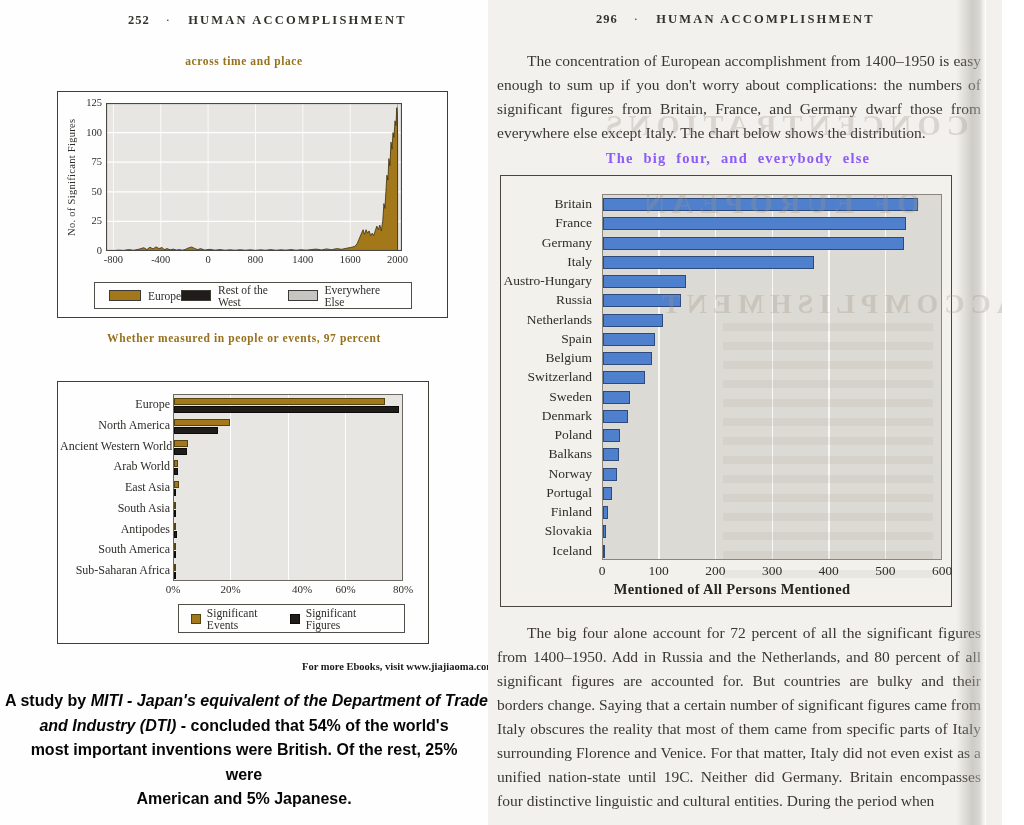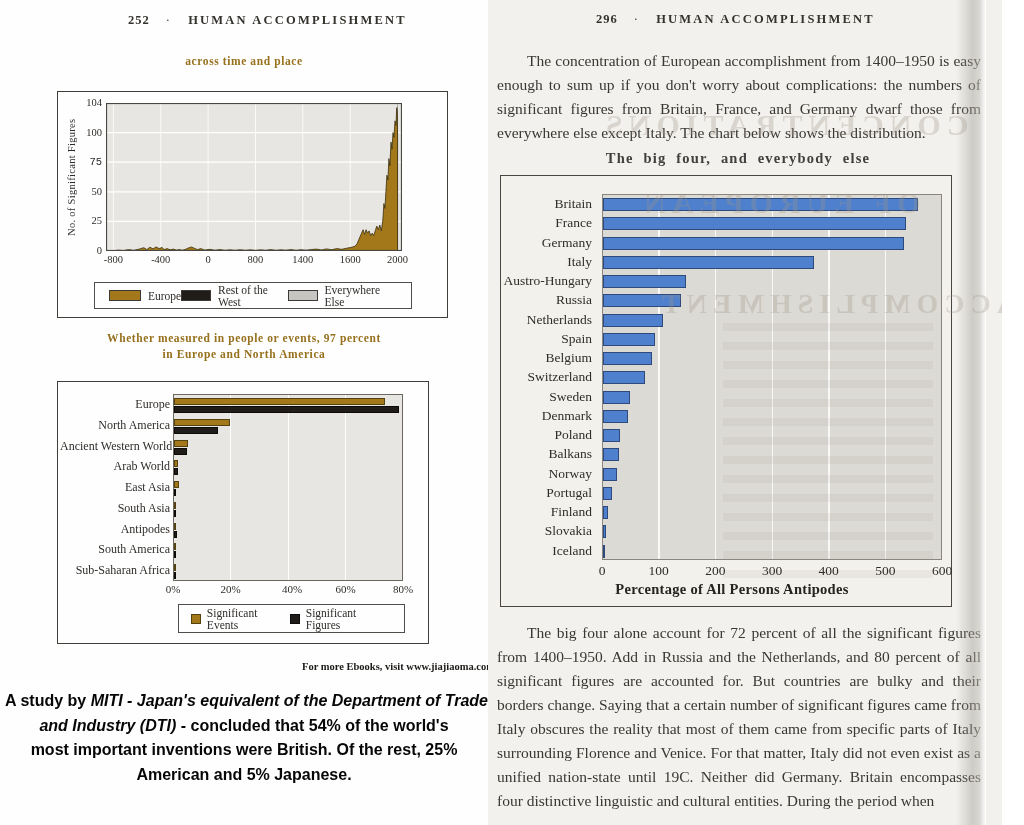--- a/index.html
+++ b/index.html
@@ -44,21 +44,21 @@
        linear-gradient(to right, transparent 0, transparent 0),
        repeating-linear-gradient(to right, transparent 0px, transparent 56.2px, rgba(255,255,255,0.95) 56.2px, rgba(255,255,255,0.95) 57.4px);}
   .cat-col2{position:absolute;left:2px;top:12px;width:110px;}
   .cat-label2{height:20.78px;line-height:20.78px;text-align:right;font-size:12px;color:#2f2d29;white-space:nowrap;}
   .row2{position:relative;height:20.78px;}
   .bar2{position:absolute;left:0;height:7px;box-sizing:border-box;}
   .xtick2{position:absolute;top:201px;width:40px;margin-left:-20px;text-align:center;font-size:11px;color:#2f2d29;}
 
   
   .book-par{font-size:15.5px;line-height:24px;text-align:justify;color:#3a3733;text-indent:30px;}
-  .blue-title{text-align:center;font-weight:700;font-size:14.5px;color:#404040;
+  .blue-title{text-align:center;font-weight:700;font-size:14.5px;color:#8b5cf6;
       letter-spacing:1.2px;word-spacing:5px;}
   .figr{position:absolute;left:12px;top:175px;width:452px;height:432px;border:1.5px solid #4a463f;
       box-sizing:border-box;background:#f3f1ec;z-index:1;}
   .plotr{position:absolute;left:101px;top:18px;width:340px;height:366px;background:#dcdad4;
       border:1px solid #8a867f;box-sizing:border-box;
       background-image:repeating-linear-gradient(to right, transparent 0px, transparent 55.4px, rgba(255,255,255,0.85) 55.4px, rgba(255,255,255,0.85) 56.7px);}
   .ghost-par{position:absolute;right:8px;top:128px;width:210px;height:260px;opacity:0.5;
       background:repeating-linear-gradient(to bottom, rgba(150,143,128,0.22) 0 8px, transparent 8px 19px);}
   .cat-colr{position:absolute;left:0;top:18px;width:97px;}
   .cat-labelr{height:19.26px;line-height:19.26px;text-align:right;padding-right:6px;
@@ -115,23 +115,23 @@
             <polygon points="7.4,148 7.4,147.8 88.6,147.5 190.1,147.6 281.4,147.3 291.6,146.8 291.6,148" fill="#c6c5c2"></polygon>
             <polygon points="7.4,148 7.4,148.0 251.0,148.0 256.0,147.6 261.1,147.4 266.2,147.1 271.3,146.6 276.3,145.6 278.4,144.7 280.4,143.3 281.9,142.1 283.4,139.7 285.0,136.2 286.0,132.6 287.0,127.9 288.0,119.6 288.7,110.1 289.5,91.2 290.1,62.8 290.6,32.0 291.1,5.9 291.4,0.0 291.6,1.2 291.6,148" fill="#1f1c19"></polygon>
             <polygon points="7.4,148 7.4,147.8 12.5,147.1 17.5,147.5 22.6,146.6 27.7,147.3 32.8,146.2 37.8,144.7 40.9,146.6 43.9,144.2 47.0,145.9 50.0,143.9 53.1,145.6 56.1,144.4 58.1,146.6 61.2,145.6 64.2,146.8 67.3,146.1 70.3,147.1 73.4,146.6 76.4,147.2 79.5,146.3 82.5,144.9 85.5,144.0 88.6,145.4 91.6,146.6 94.7,145.6 98.7,147.1 103.8,146.3 108.9,147.2 114.0,146.6 119.0,147.3 124.1,146.8 129.2,147.3 134.3,146.7 139.3,147.3 144.4,146.8 149.5,147.4 154.6,146.8 159.6,147.3 164.7,146.6 169.8,147.3 174.9,146.8 179.9,147.2 185.0,146.6 190.1,147.3 195.1,146.7 200.2,147.2 205.3,146.5 210.4,146.1 215.4,146.9 220.5,145.9 225.6,146.7 230.7,145.6 235.7,146.3 240.8,145.2 245.9,144.2 248.9,143.3 251.0,140.9 253.0,136.2 255.0,131.4 257.1,126.7 258.6,131.4 260.1,126.7 261.6,130.2 263.1,127.9 264.7,132.6 266.2,130.2 267.7,132.6 269.2,127.9 270.8,123.1 272.3,126.7 273.8,122.0 275.3,127.9 276.8,117.2 277.9,100.6 278.9,105.4 279.9,88.8 280.9,72.2 281.9,77.0 282.9,55.6 283.9,62.8 285.0,39.1 286.0,46.2 287.0,29.6 288.0,34.3 289.0,17.8 290.0,22.5 290.7,4.7 291.2,9.5 291.6,32.0 291.6,148" fill="#a3781b" stroke="#3a2f0c" stroke-width="0.8"></polygon>
             <rect x="0.5" y="0.5" width="295" height="147" fill="none" stroke="#4a4742" stroke-width="1.2"></rect>
           </svg>
       </div>
       <div id="yticks1">
           <span class="ytick1" style="left: 20px; top: 153px;">0</span>
           <span class="ytick1" style="left: 20px; top: 123.4px;">25</span>
           <span class="ytick1" style="left: 20px; top: 93.8px;">50</span>
-          <span class="ytick1" style="left: 20px; top: 64.2px; font-family: Liberation Mono, monospace;">75</span>
+          <span class="ytick1" style="left: 20px; top: 64.2px;">75</span>
           <span class="ytick1" style="left: 20px; top: 34.6px;">100</span>
-          <span class="ytick1" style="left: 20px; top: 5px;">104</span>
+          <span class="ytick1" style="left: 20px; top: 5px;">125</span>
         </div>
       <div id="xticks1">
           <span class="xtick1" style="left: 55.4px;">-800</span>
           <span class="xtick1" style="left: 102.76px;">-400</span>
           <span class="xtick1" style="left: 150.12px;">0</span>
           <span class="xtick1" style="left: 197.48px;">800</span>
           <span class="xtick1" style="left: 244.84px;">1400</span>
           <span class="xtick1" style="left: 292.2px;">1600</span>
           <span class="xtick1" style="left: 339.56px;">2000</span>
         </div>
@@ -146,21 +146,20 @@
           </span>
           <span class="legend-item">
             <span class="swatch" style="width: 32px; height: 11px; margin-right: 7px; background: rgb(198, 197, 194);"></span>
             <span>Everywhere Else</span>
           </span>
         </div>
     </div>
 
     <div class="abs gold-title" style="left:34px;top:331px;">
       <div>Whether measured in people or events, 97 percent</div>
-      <div>in Europe and North America</div>
     </div>
 
     <div class="figbox" style="left:57px;top:381px;width:372px;height:263px;">
       <div class="cat-col2" id="cats2">
           <div class="cat-label2">Europe</div>
           <div class="cat-label2">North America</div>
           <div class="cat-label2">Ancient Western World</div>
           <div class="cat-label2">Arab World</div>
           <div class="cat-label2">East Asia</div>
           <div class="cat-label2">South Asia</div>
@@ -202,21 +201,21 @@
             <div class="bar2" style="top: 11px; width: 0.625%; background: rgb(31, 28, 25); border: 1px solid rgb(12, 11, 10);"></div>
           </div>
           <div class="row2">
             <div class="bar2" style="top: 3px; width: 0.125%; background: rgb(163, 120, 27); border: 1px solid rgb(85, 67, 15);"></div>
             <div class="bar2" style="top: 11px; width: 0.125%; background: rgb(31, 28, 25); border: 1px solid rgb(12, 11, 10);"></div>
           </div>
         </div>
       <div id="xticks2">
           <span class="xtick2" style="left: 115px;">0%</span>
           <span class="xtick2" style="left: 172.5px;">20%</span>
-          <span class="xtick2" style="left: 234px;">40%</span>
+          <span class="xtick2" style="left: 244px;">40%</span>
           <span class="xtick2" style="left: 287.5px;">60%</span>
           <span class="xtick2" style="left: 345px;">80%</span>
         </div>
       <div class="legend-box" id="legend2" style="left:120px;top:222px;width:227px;height:29px;justify-content:space-between;padding:0 12px;">
           <span class="legend-item">
             <span class="swatch" style="width: 10px; height: 10px; margin-right: 6px; background: rgb(163, 120, 27); border: 1px solid rgb(85, 67, 15);"></span>
             <span>Significant Events</span>
           </span>
           <span class="legend-item">
             <span class="swatch" style="width: 10px; height: 10px; margin-right: 6px; background: rgb(31, 28, 25); border: 1px solid rgb(12, 11, 10);"></span>
@@ -224,20 +223,21 @@
           </span>
         </div>
     </div>
 
     <div class="abs ebook-note" style="left:302px;top:661px;width:165px;">For more Ebooks, visit www.jiajiaoma.com</div>
 
     <div class="abs caption" id="caption" style="left:5px;top:689px;">
         <div><span>A study by </span><span class="it">MITI - Japan's equivalent of the Department of Trade</span></div>
         <div><span class="it">and Industry (DTI)</span><span> - concluded that 54% of the world's</span></div>
         <div><span>most important inventions were British. Of the rest, 25%</span></div>
+        <div><span>were</span></div>
         <div><span>American and 5% Japanese.</span></div>
       </div>
   </div>
 
   <div class="page-right">
 
     <div class="abs running-head" style="left:108px;top:12px;">
       <span class="num">296</span>
       <span class="sep">·</span>
       <span>HUMAN ACCOMPLISHMENT</span>
@@ -337,20 +337,20 @@
         </div>
       <div id="xticksr">
           <span class="xtickr" style="left: 101px;">0</span>
           <span class="xtickr" style="left: 157.667px;">100</span>
           <span class="xtickr" style="left: 214.333px;">200</span>
           <span class="xtickr" style="left: 271px;">300</span>
           <span class="xtickr" style="left: 327.667px;">400</span>
           <span class="xtickr" style="left: 384.333px;">500</span>
           <span class="xtickr" style="left: 441px;">600</span>
         </div>
-      <div class="xlabelr">Percentage of All Persons Antipodes</div>
+      <div class="xlabelr">Mentioned of All Persons Mentioned</div>
     </div>
 
     <div class="abs book-par" style="left:9px;top:621px;width:484px;">The big four alone account for 72 percent of all the significant figures from 1400–1950. Add in Russia and the Netherlands, and 80 percent of all significant figures are accounted for. But countries are bulky and their borders change. Saying that a certain number of significant figures came from Italy obscures the reality that most of them came from specific parts of Italy surrounding Florence and Venice. For that matter, Italy did not even exist as a unified nation-state until 19C. Neither did Germany. Britain encompasses four distinctive linguistic and cultural entities. During the period when</div>
 
     <div class="page-edge"></div>
   </div>
 </div>
 
 </body></html>

